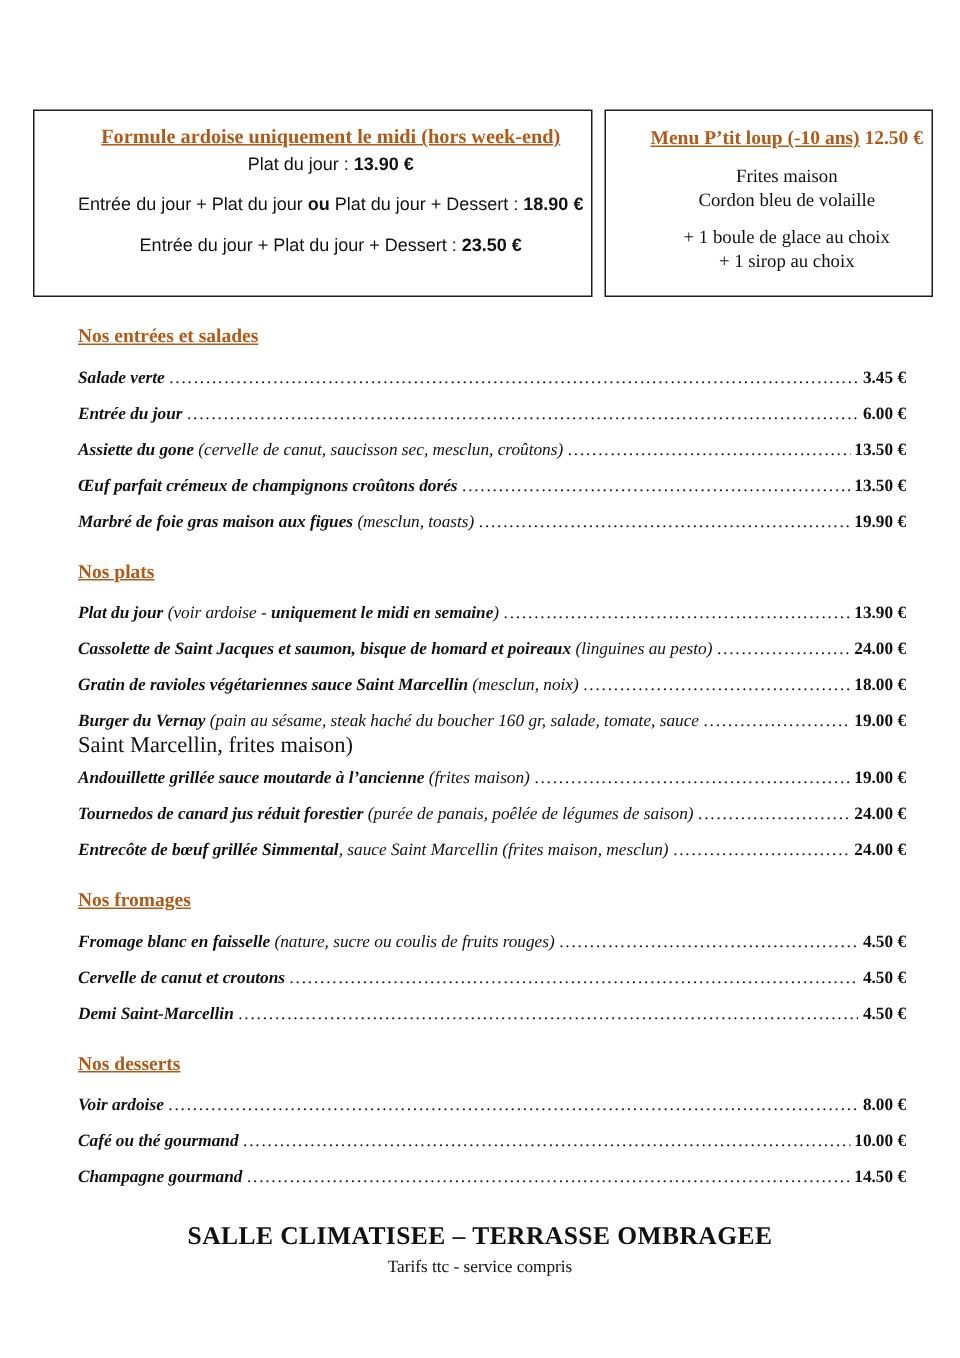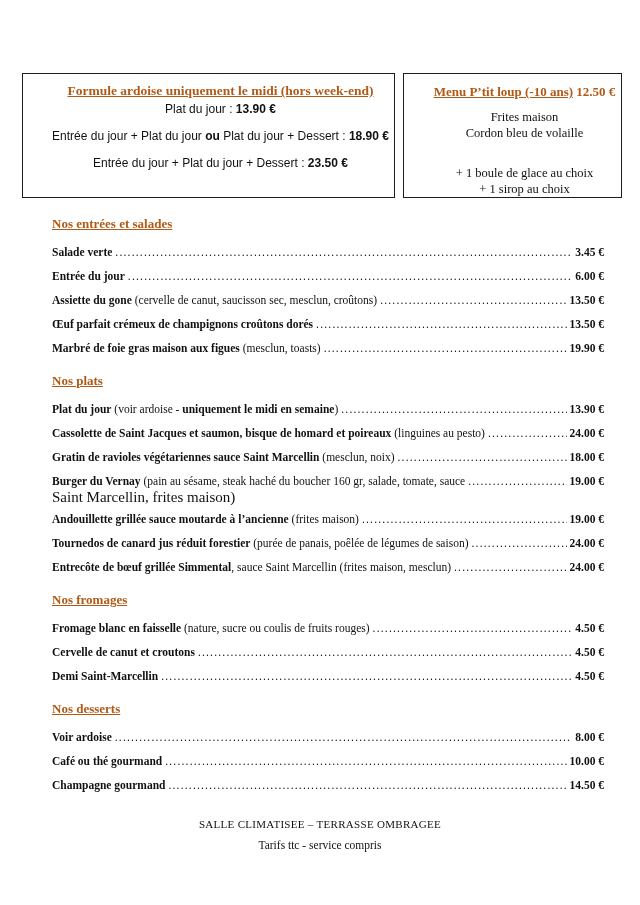--- a/index.html
+++ b/index.html
@@ -21,42 +21,42 @@
   .box-title { font-weight:bold; font-size:13.5px; color:#b05a18; line-height:16px; }
   .underlined { text-decoration:underline; }
   .formule-line { font-family:"Liberation Sans", sans-serif; font-size:12px; line-height:14px; }
   .formule-line.l1 { margin-top:3px; }
   .formule-line.l2 { margin-top:13px; }
   .formule-line.l3 { margin-top:13px; }
   .bold { font-weight:bold; }
   .enfant-title { font-size:13px; }
   .enfant-line { font-size:12.5px; line-height:16px; }
   .enfant-group1 { margin-top:9px; }
-  .enfant-group2 { margin-top:24px; }
+  .enfant-group2 { margin-top:9px; }
   
   .menu { margin:0 36px 12px 52px; }
   .sec-heading {
     color:#b05a18; font-weight:bold; font-size:13px; line-height:15px;
     text-decoration:underline;
     margin:18px 0 14px 0;
   }
   .item { display:flex; align-items:baseline; font-size:11.5px; line-height:14px; margin-bottom:10px; }
-  .item .text { white-space:nowrap; }
+  .item .text { white-space:nowrap;font-style:italic; }
   .dname { font-weight:bold; }
   .dots { flex:1 1 6px; min-width:6px; overflow:hidden; white-space:nowrap; margin:0 3px; color:#111; }
   .dots::after {
     content:"..........................................................................................................................................................................";
     letter-spacing:1.2px; font-size:11.5px;
   }
   .price { font-weight:bold; white-space:nowrap; }
   .no-gap { margin-bottom:2px; }
   .wrap-line { font-size:15px; line-height:14px; margin:0 0 8px 0; }
   
   .footer { text-align:center; margin-top:24px; }
-  .footer-1 { font-size:11px; line-height:16px; letter-spacing:0.3px; }
+  .footer-1 { font-size:17px; line-height:16px; letter-spacing:0.3px;font-weight:bold; }
   .footer-2 { font-size:11.5px; line-height:14px; margin-top:6px; }
 </style>
 </head>
 <body>
 
 <div class="page">
 
   <div class="boxes-row">
 
     <div class="box box-formule">

